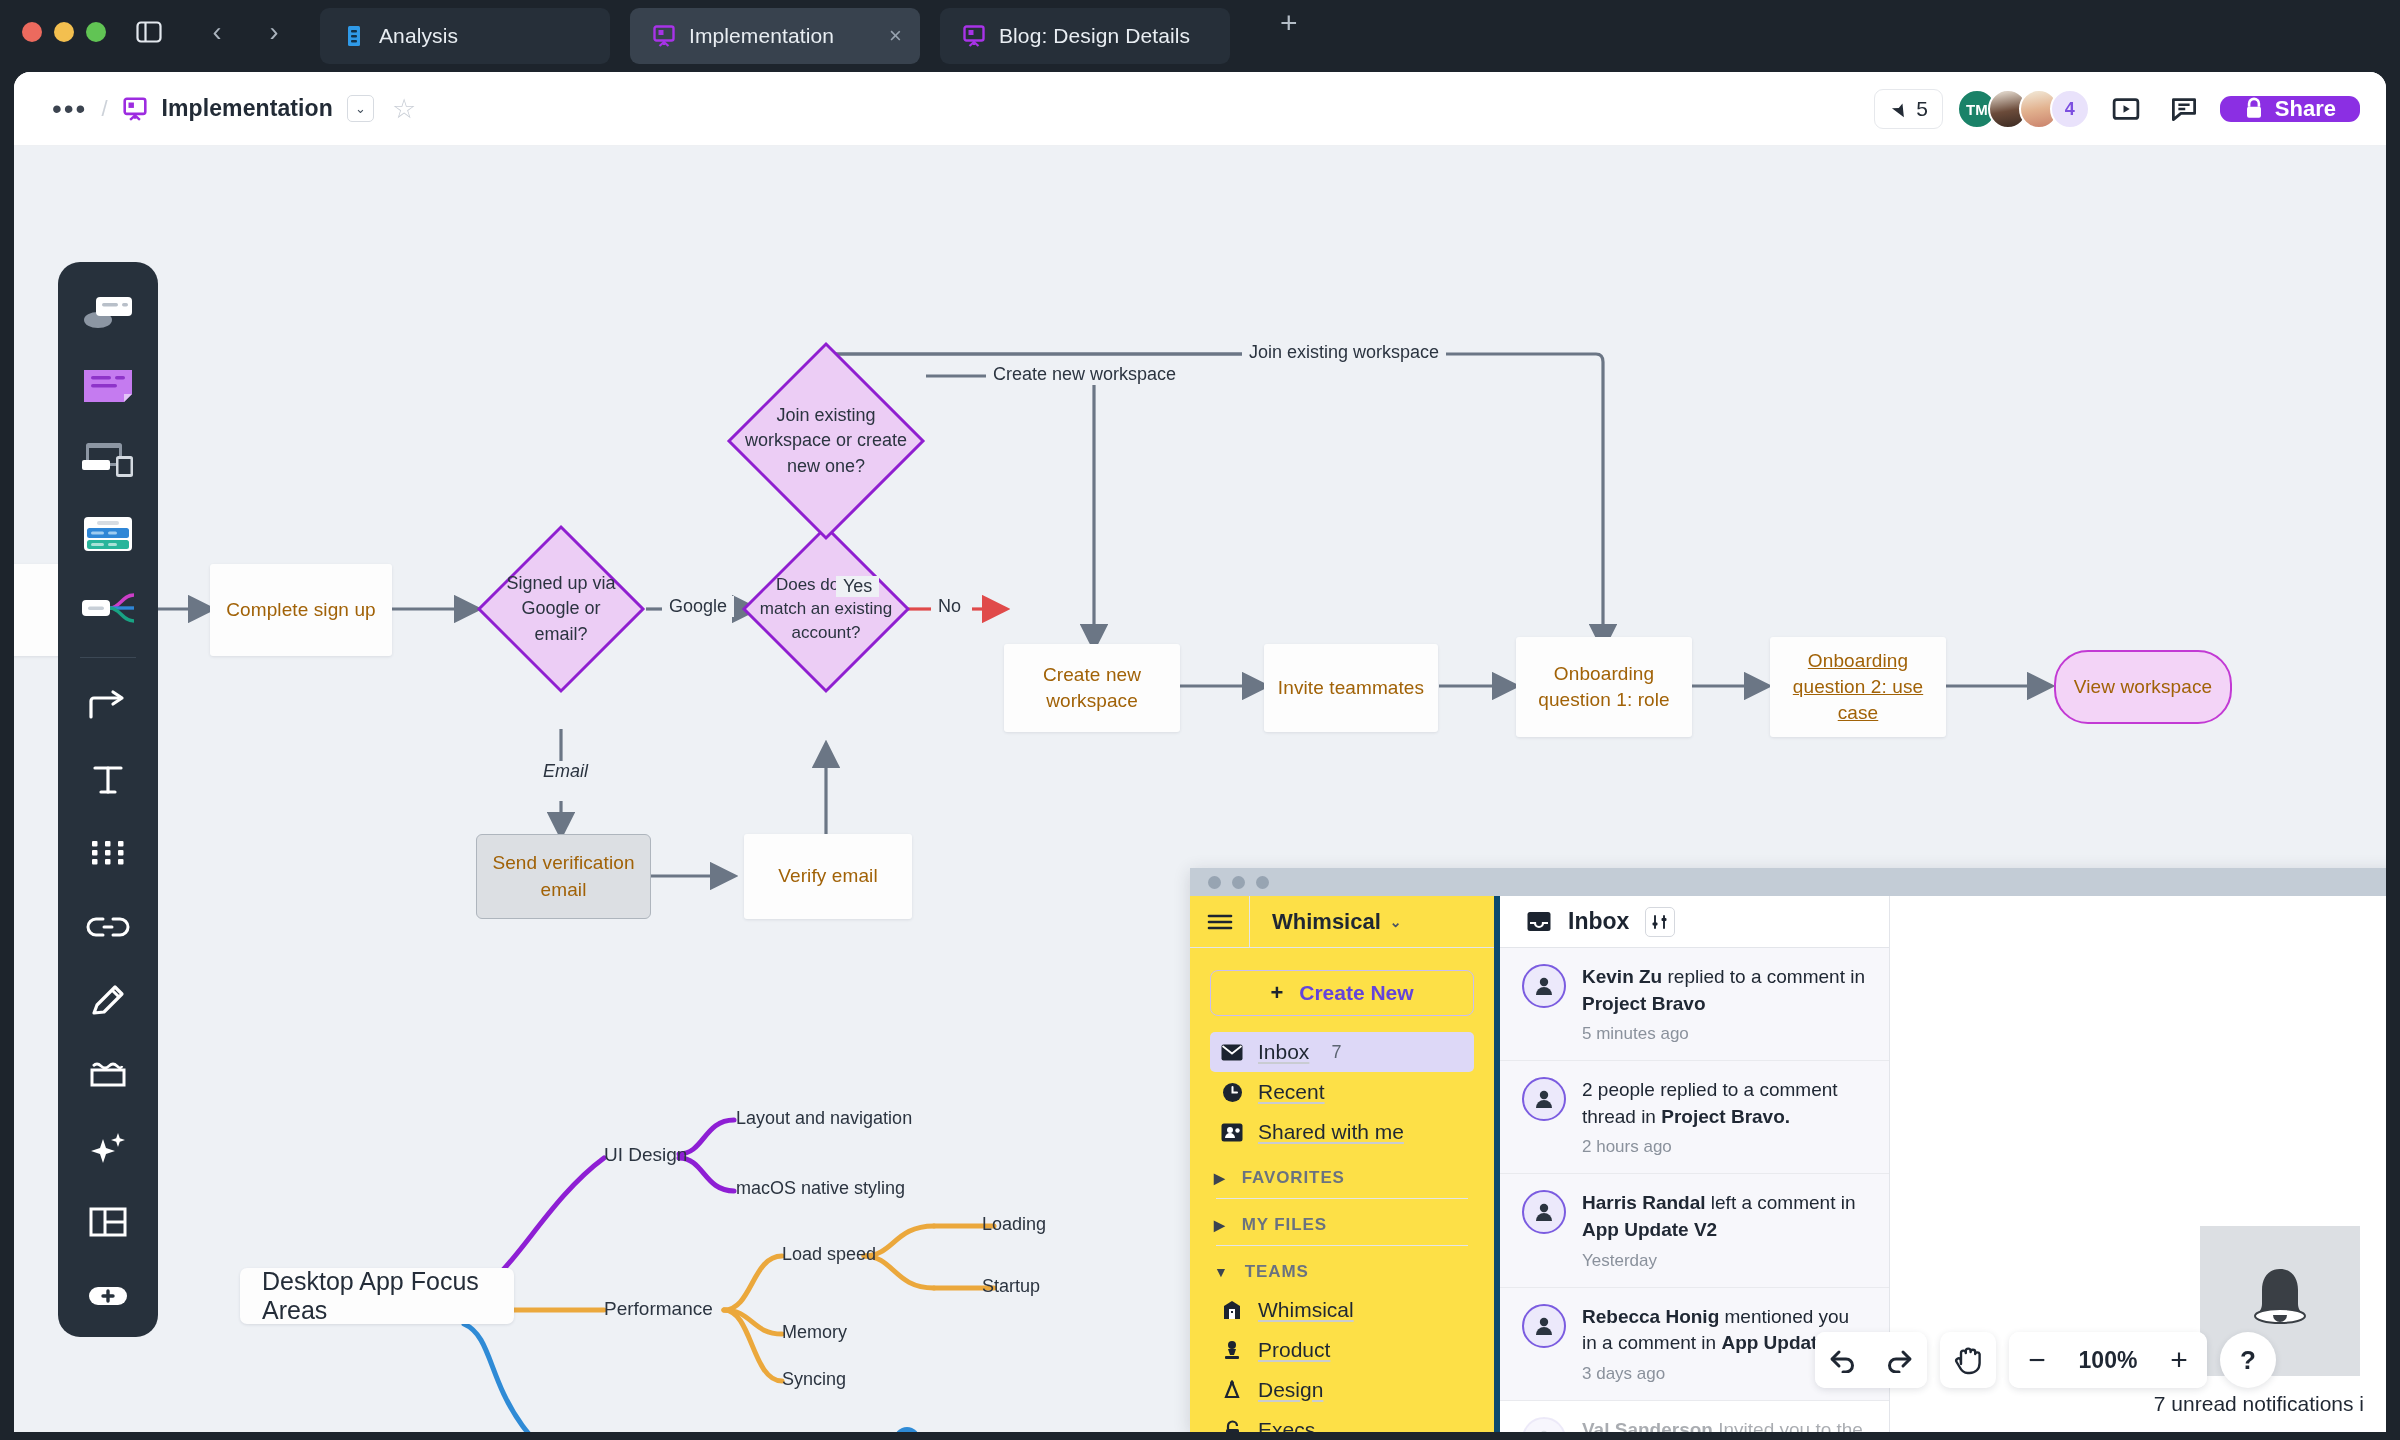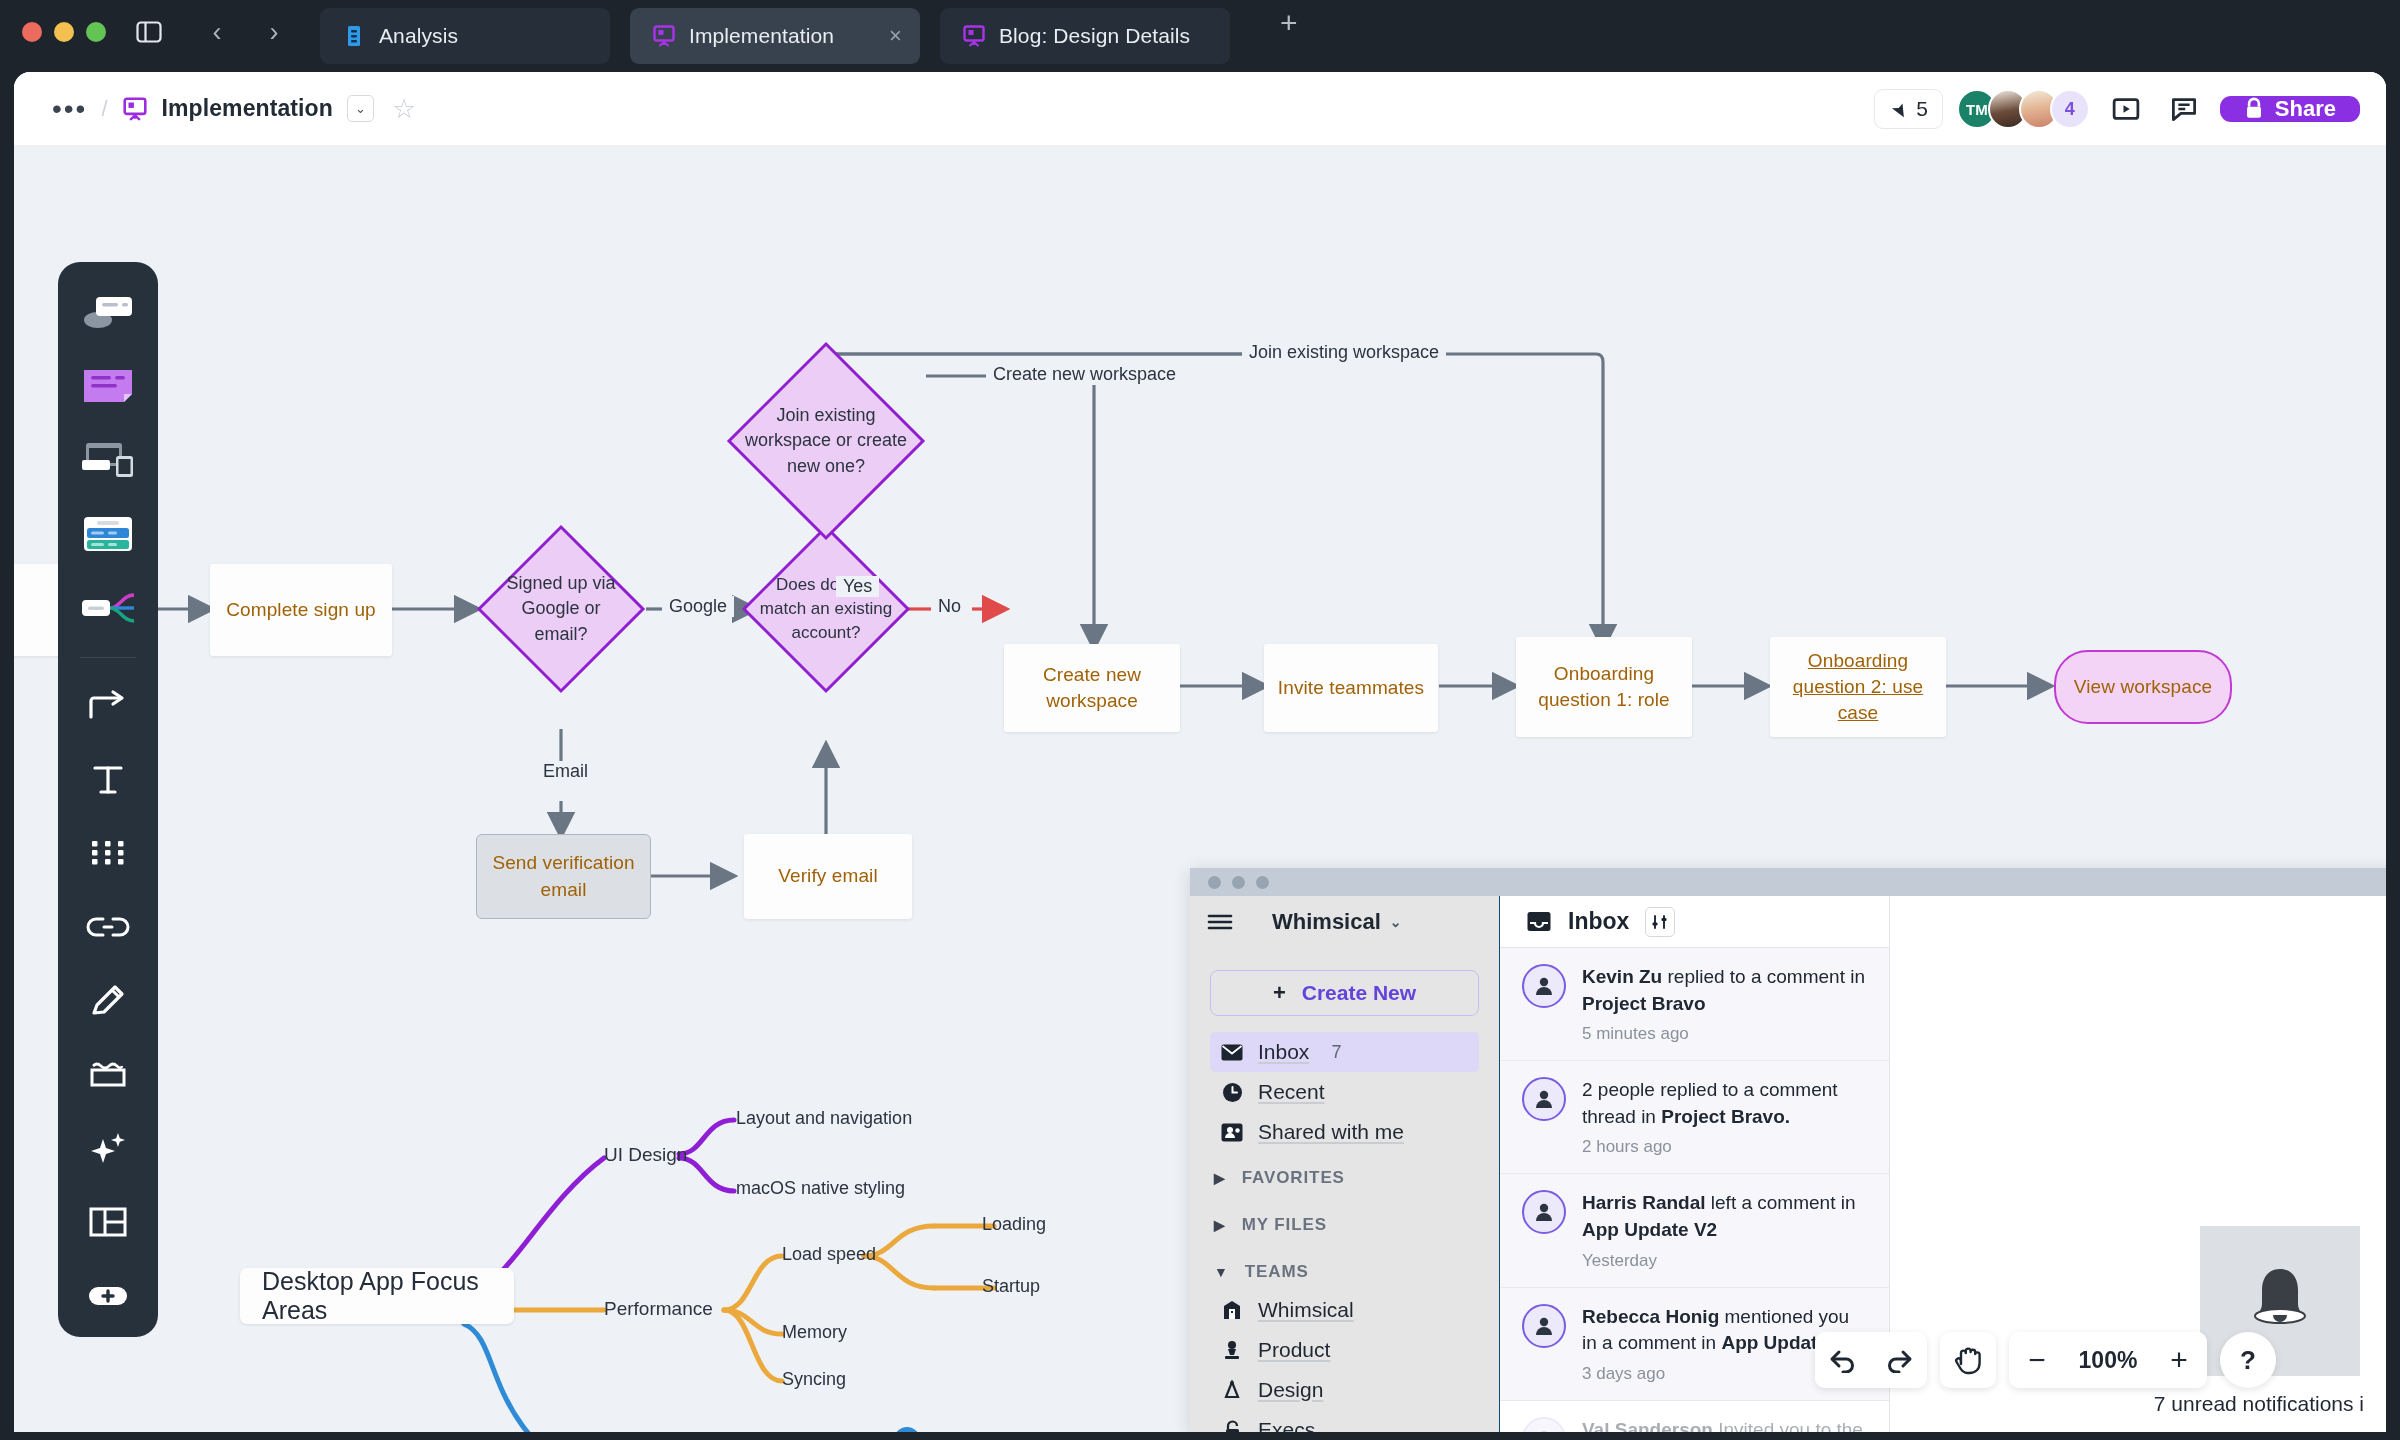--- a/index.html
+++ b/index.html
@@ -128,21 +128,21 @@
   
   #embed {
     position:absolute; left:1176px; top:722px; width:1210px; height:564px;
     background:#fff; box-shadow:0 3px 16px rgba(35,45,60,.16);
     overflow:hidden;
   }
   #embed-titlebar { height:28px; background:#c3ccd6; display:flex; align-items:center; padding-left:18px; gap:11px; }
   .embed-dot { width:13px;height:13px;border-radius:50%;background:#97a4b2; }
   #embed-body { display:flex; height:536px; }
 
-  #embed-sidebar { width:310px; background:#e5e5e5; border-right:1px solid #0c4a6e; }
+  #embed-sidebar { width:310px; background:#fde047; border-right:6px solid #0c4a6e; }
   #embed-sb-top { height:52px; display:flex; align-items:center; border-bottom:1px solid #e3e5ea; }
   #hamburger { width:60px;height:52px;display:flex;align-items:center;justify-content:center;
                border-right:1px solid #e3e5ea; }
   #ws-name { padding-left:22px; font-size:22px; color:#1f2733; font-weight:600; display:flex; align-items:center; gap:9px;}
   #ws-caret { font-size:14px; color:#4a5463; }
 
   #create-new {
     margin:22px 20px 0; height:46px; border:1.4px solid #c8bdf3; border-radius:8px;
     display:flex; align-items:center; justify-content:center; gap:16px;
     color:#6344db; font-size:21px; font-weight:600;
@@ -428,21 +428,21 @@
 
     <div class="node rect" style="left:1756px; top:491px; width:176px; height:100px;text-decoration:underline;">
       <span>Onboarding question 2: use case</span>
     </div>
 
     <div class="node pill" style="left:2040px; top:504px; width:178px; height:74px;">
       <span>View workspace</span>
     </div>
 
     <div class="edge-label" style="left:648px; top:450px;">Google</div>
-    <div class="edge-label" style="left:522px; top:615px;">Email</div>
+    <div class="edge-label" style="left:522px; top:615px;font-style:italic;">Email</div>
     <div class="edge-label" style="left:917px; top:450px;">No</div>
     <div class="edge-label" style="left:822px; top:430px;">Yes</div>
     <div class="edge-label" style="left:972px; top:218px;">Create new workspace</div>
     <div class="edge-label" style="left:1228px; top:196px;">Join existing workspace</div>
 
     <svg width="1200" height="420" style="position:absolute; left:190px; top:950px;">
       <g fill="none" stroke-width="5" stroke-linecap="round">
 
         <path d="M260 198 C 300 198 335 110 400 62" stroke="#8e1fd4"></path>
 

